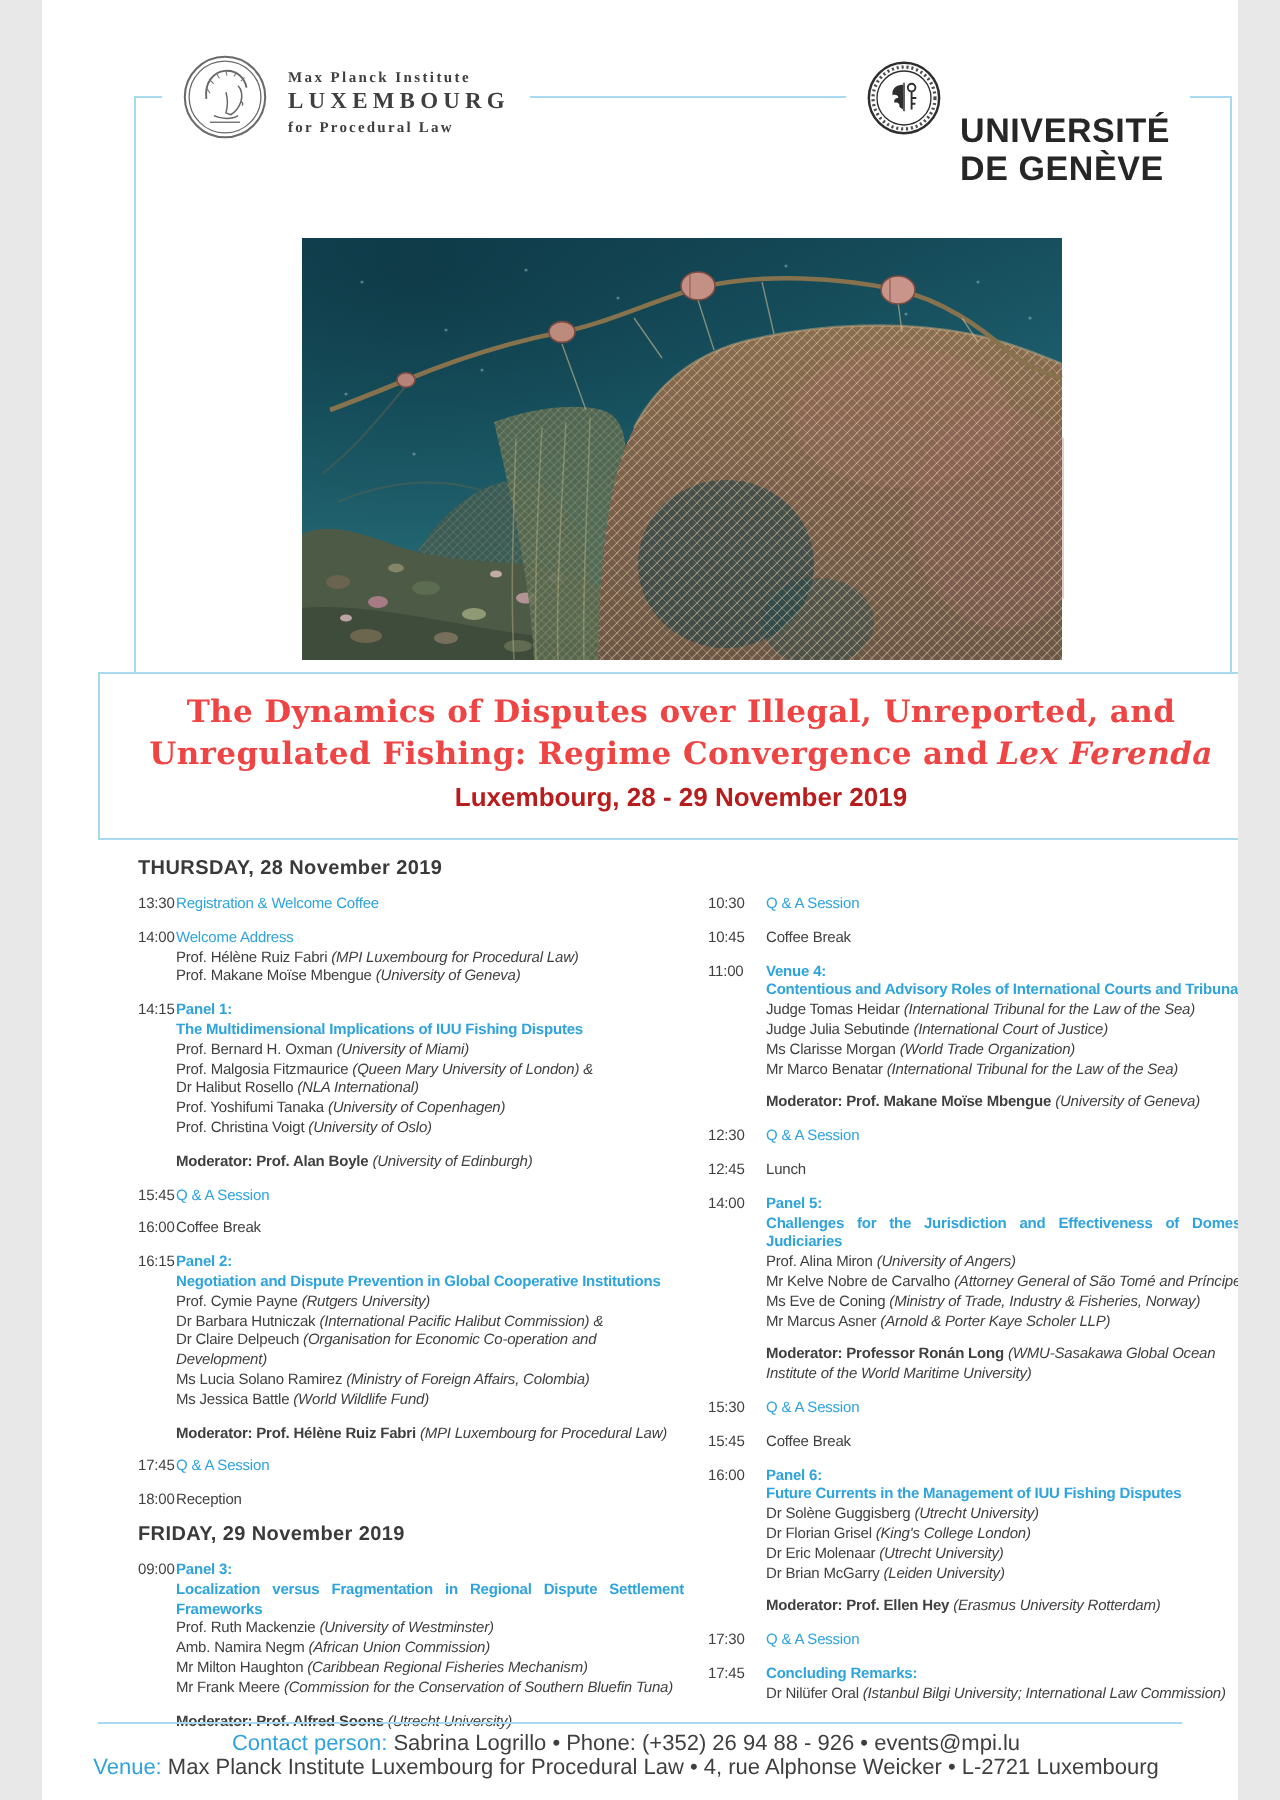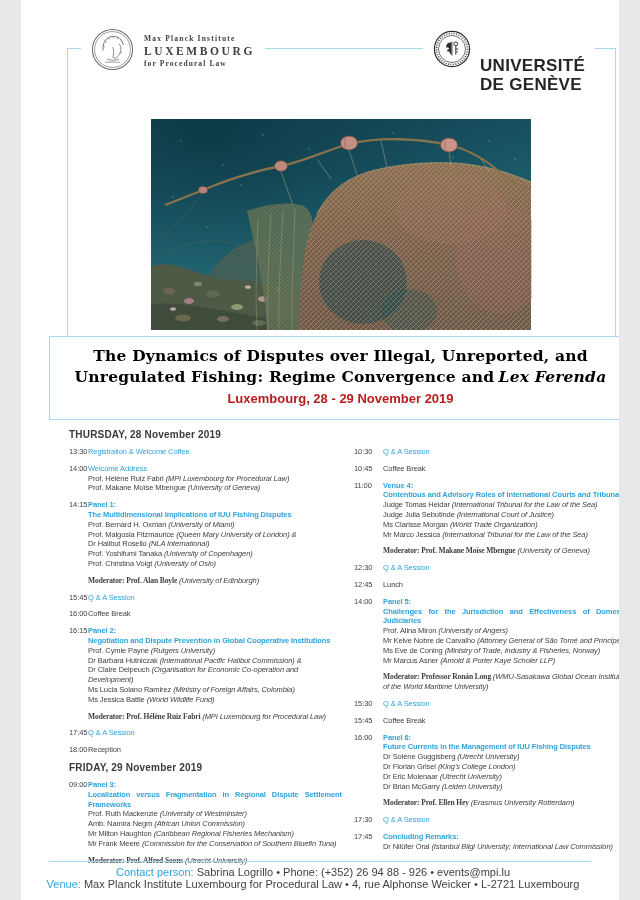--- a/index.html
+++ b/index.html
@@ -23,40 +23,40 @@
   .unige-text{font-weight:700;font-size:17px;line-height:19px;letter-spacing:0.3px;color:#262626;margin-top:48px;}
 
   
   .photo{position:absolute;left:129px;top:119px;width:382px;height:211px;}
   .photo svg{display:block;}
 
   
   .title-box{position:absolute;left:28px;top:336px;width:583px;height:84px;box-sizing:border-box;
              border:1.5px solid #a8d9ef;text-align:center;padding-top:8px;background:#fff;}
   .title-line{font-family:"DejaVu Serif",serif;font-weight:700;font-size:15.5px;line-height:21px;
-              color:#000000;letter-spacing:0.2px;}
+              color:#ef4444;letter-spacing:0.2px;}
   .title-italic{font-style:italic;margin-left:0.28em;text-align:right;}
   .title-sub{margin-top:4px;font-size:13px;font-weight:700;color:#b91c1c;}
 
   
   .schedule{position:absolute;left:48px;top:427px;width:560px;display:flex;}
   .col{box-sizing:border-box;}
   .col-left{width:273px;margin-right:12px;}
   .col-right{width:275px;padding-top:20px;}
   .day-header{font-size:10px;font-weight:700;color:#3a3a3a;margin:2px 0 7px 0;letter-spacing:0.2px;}
   .session{display:flex;margin-bottom:7px;}
   .time{flex:none;width:19px;font-size:7.5px;color:#3f3f3f;letter-spacing:-0.1px;line-height:9.8px;}
   .col-right .time{width:29px;}
   .content{flex:1;min-width:0;}
   .hl,.person,.moderator{font-size:7.5px;line-height:9.8px;letter-spacing:-0.1px;color:#3f3f3f;}
   .hl.blue{color:#2ea3dc;}
   .hl.bold{font-weight:700;text-align:justify;}
   .aff{font-style:italic;}
   .moderator{margin-top:7px;}
-  .mod-name{font-weight:700;font-family:Liberation Serif, serif;}
+  .mod-name{font-weight:700;}
 
   
   .footer-rule{position:absolute;left:28px;right:28px;top:861px;border-top:1.5px solid #a8d9ef;}
   .footer{position:absolute;left:0;top:866px;width:584px;text-align:center;
           font-size:11px;line-height:12px;color:#3f3f3f;}
   .footer .flabel{color:#2ea3dc;}
 </style>
 </head>
 <body>
 
@@ -313,21 +313,21 @@
           </div>
         </div>
         <div class="session">
           <div class="time">11:00</div>
           <div class="content">
             <div class="hl blue bold">Venue 4:</div>
             <div class="hl blue bold">Contentious and Advisory Roles of International Courts and Tribunals</div>
             <div class="person"><span class="pname">Judge Tomas Heidar </span><span class="aff">(International Tribunal for the Law of the Sea)</span></div>
             <div class="person"><span class="pname">Judge Julia Sebutinde </span><span class="aff">(International Court of Justice)</span></div>
             <div class="person"><span class="pname">Ms Clarisse Morgan </span><span class="aff">(World Trade Organization)</span></div>
-            <div class="person"><span class="pname">Mr Marco Jessica </span><span class="aff">(International Tribunal for the Law of the Sea)</span></div>
+            <div class="person"><span class="pname">Mr Marco Benatar </span><span class="aff">(International Tribunal for the Law of the Sea)</span></div>
             <div class="moderator"><span class="mod-name">Moderator: Prof. Makane Moïse Mbengue </span><span class="aff">(University of Geneva)</span></div>
           </div>
         </div>
         <div class="session">
           <div class="time">12:30</div>
           <div class="content">
             <div class="hl blue">Q &amp; A Session</div>
           </div>
         </div>
         <div class="session">

